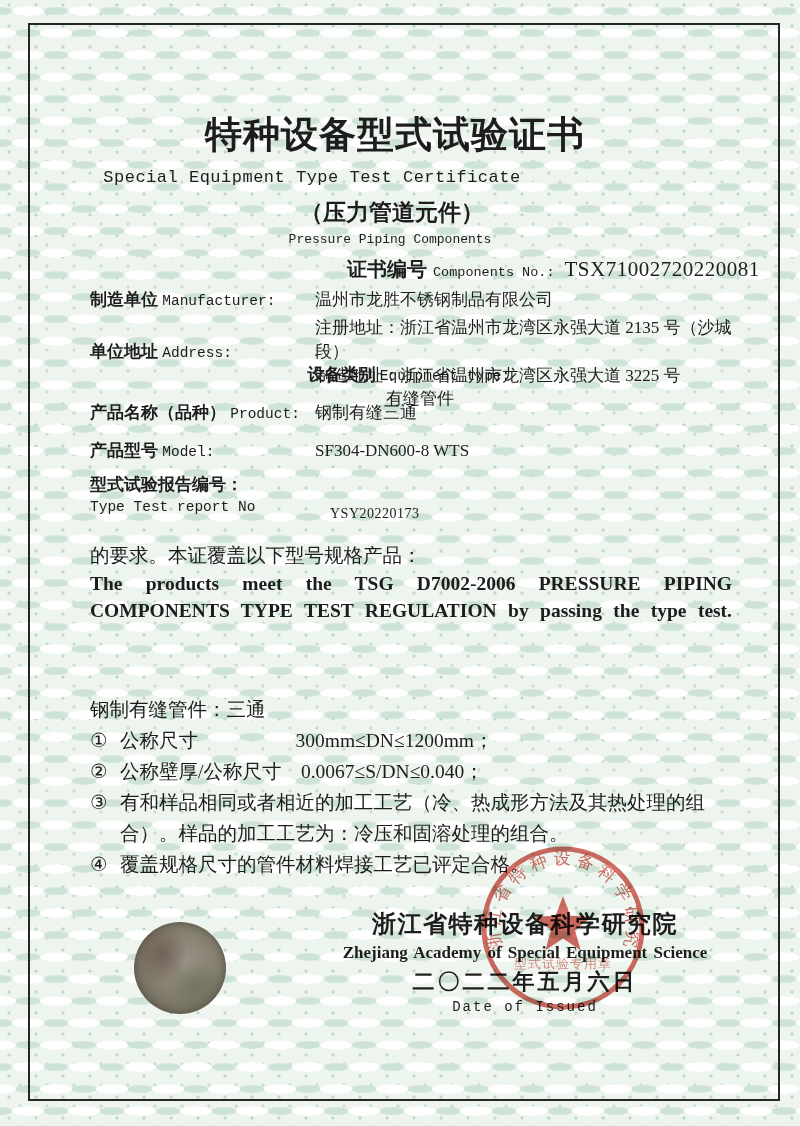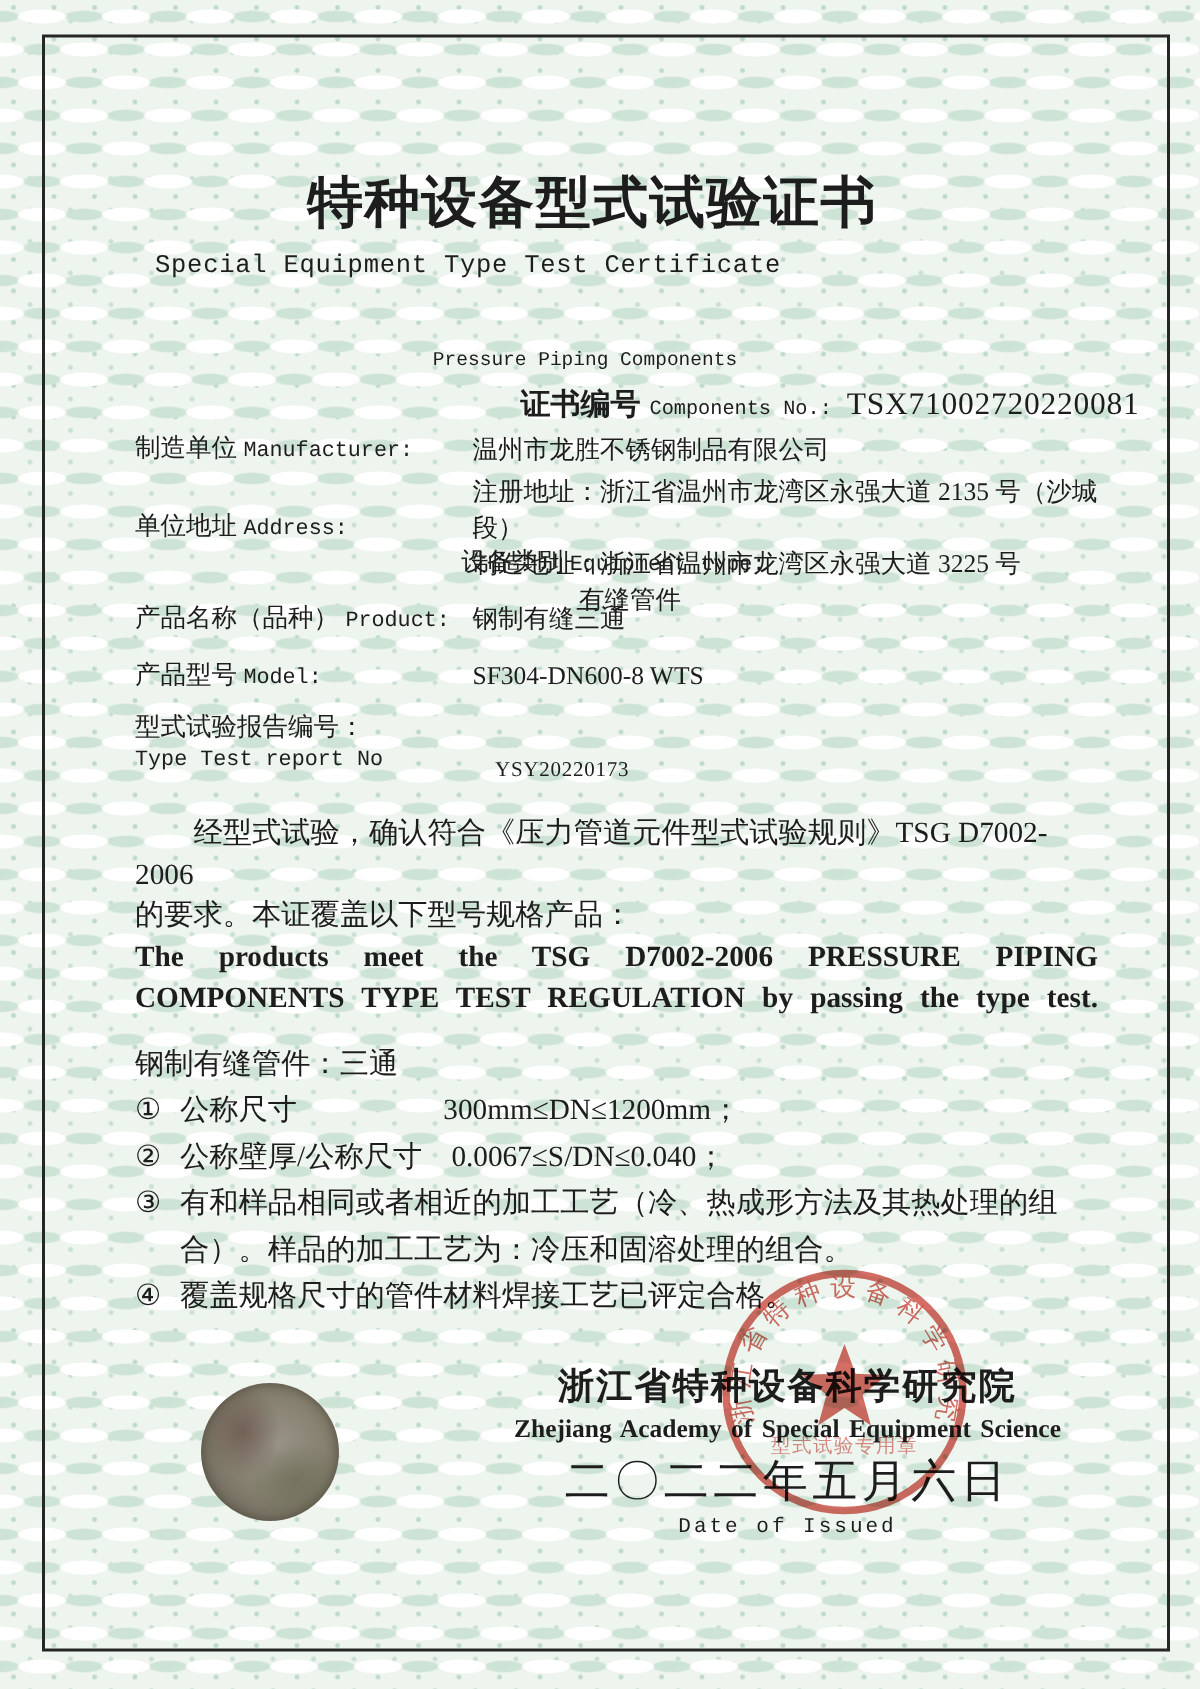--- a/index.html
+++ b/index.html
@@ -37,39 +37,39 @@
   .sub-en2{position:absolute;top:232px;left:0;width:780px;text-align:center;
            font-size:13px;}
 
   .certno{position:absolute;top:256px;left:347px;white-space:nowrap;}
   .certno .c1{font-size:20px;font-weight:bold;}
   .certno .c2{font-size:13.5px;margin-left:6px;}
   .certno .c3{font-size:21px;margin-left:10px;letter-spacing:.5px;}
 
   .row{position:absolute;left:90px;width:660px;display:flex;align-items:center;}
   .row .lbl{width:225px;flex:none;font-size:17px;line-height:22px;}
-  .row .lbl .cnp{font-weight:normal;}
+  .row .lbl .cnp{font-weight:bold;}
   .row .lbl .enp{font-family:"Liberation Mono", monospace;font-size:14.5px;font-weight:normal;}
   .row .val{flex:1;font-size:17px;line-height:24px;}
   .row.r6 .val{font-size:14px;letter-spacing:.5px;padding-left:15px;margin-top:36px;}
 
   .para{position:absolute;left:90px;top:542px;width:642px;font-size:19.5px;line-height:27.5px;}
   .para .cn1{text-indent:2em;}
   .para .enb{font-weight:bold;text-align:justify;text-align-last:justify;}
   .para .enm{font-family:"Liberation Mono", monospace;font-size:16.5px;margin-top:2px;}
 
   .plist{position:absolute;left:90px;top:694px;width:650px;font-size:19.5px;line-height:31px;}
   .plist .item{display:flex;}
   .plist .num{width:30px;flex:none;}
   .plist .txt{flex:1;}
 
   .footer{position:absolute;left:265px;top:908px;width:520px;text-align:center;}
   .footer .org-cn{font-size:24px;font-weight:bold;letter-spacing:1.5px;}
   .footer .org-en{font-size:17px;font-weight:600;margin-top:3px;word-spacing:2px;}
-  .footer .date-cn{font-size:30px;margin-top:4px;letter-spacing:3px;}
+  .footer .date-cn{font-size:22px;margin-top:4px;letter-spacing:3px;font-weight:bold;}
   .footer .date-en{font-family:"Liberation Mono", monospace;font-size:14px;margin-top:2px;letter-spacing:2px;}
 
   .stamp{position:absolute;left:477px;top:842px;width:172px;height:172px;
          mix-blend-mode:multiply;opacity:.88;}
   .hole{
     position:absolute;left:134px;top:922px;width:92px;height:92px;border-radius:50%;
     background:
       radial-gradient(26px 30px at 30% 35%, rgba(110,90,80,.85) 0%, rgba(110,90,80,0) 100%),
       radial-gradient(30px 26px at 68% 70%, rgba(100,105,80,.6) 0%, rgba(100,105,80,0) 100%),
       radial-gradient(circle at 55% 45%, #9a9488 0%, #85806f 45%, #6f6a5c 80%, #7d7568 100%);
@@ -77,20 +77,21 @@
   }
 </style>
 </head>
 <body>
 
 <div class="page">
   <div class="frame"></div>
 
   <div class="title cjk">特种设备型式试验证书</div>
   <div class="sub-en mono">Special Equipment Type Test Certificate</div>
+  <div class="sub-cn cjk">（压力管道元件）</div>
   <div class="sub-en2 mono">Pressure Piping Components</div>
 
   <div class="certno">
     <span class="c1 cjk">证书编号</span><span class="c2 mono">Components No.:</span><span class="c3">TSX71002720220081</span>
   </div>
 
   <div class="row" style="top:288px;">
     <div class="lbl"><span class="cnp">制造单位</span> <span class="enp">Manufacturer:</span></div>
     <div class="val">温州市龙胜不锈钢制品有限公司</div>
   </div>
@@ -120,21 +121,20 @@
 
   <div class="row r6" style="top:466px;">
     <div class="lbl">
       <div class="cnp">型式试验报告编号：</div>
       <div class="enp">Type Test report No</div>
     </div>
     <div class="val">YSY20220173</div>
   </div>
 
   <div class="para">
-    <div class="cn1 cjk">经型式试验，确认符合《压力管道元件型式试验规则》TSG D7002-2006</div>
     <div class="cjk">的要求。本证覆盖以下型号规格产品：</div>
     <div class="enb">The products meet the TSG D7002-2006 PRESSURE PIPING</div>
     <div class="enb">COMPONENTS TYPE TEST REGULATION by passing the type test.</div>
   </div>
 
   <div class="plist">
     <div>钢制有缝管件：三通</div>
     <div class="item">
       <span class="num">①</span>
       <span class="txt">公称尺寸　　　　　300mm≤DN≤1200mm；</span>

